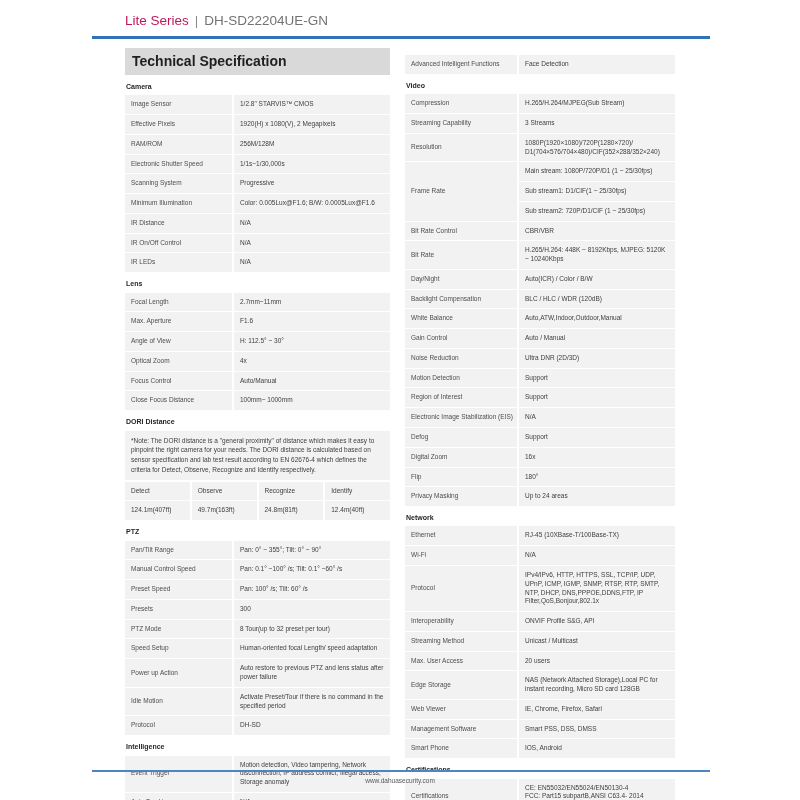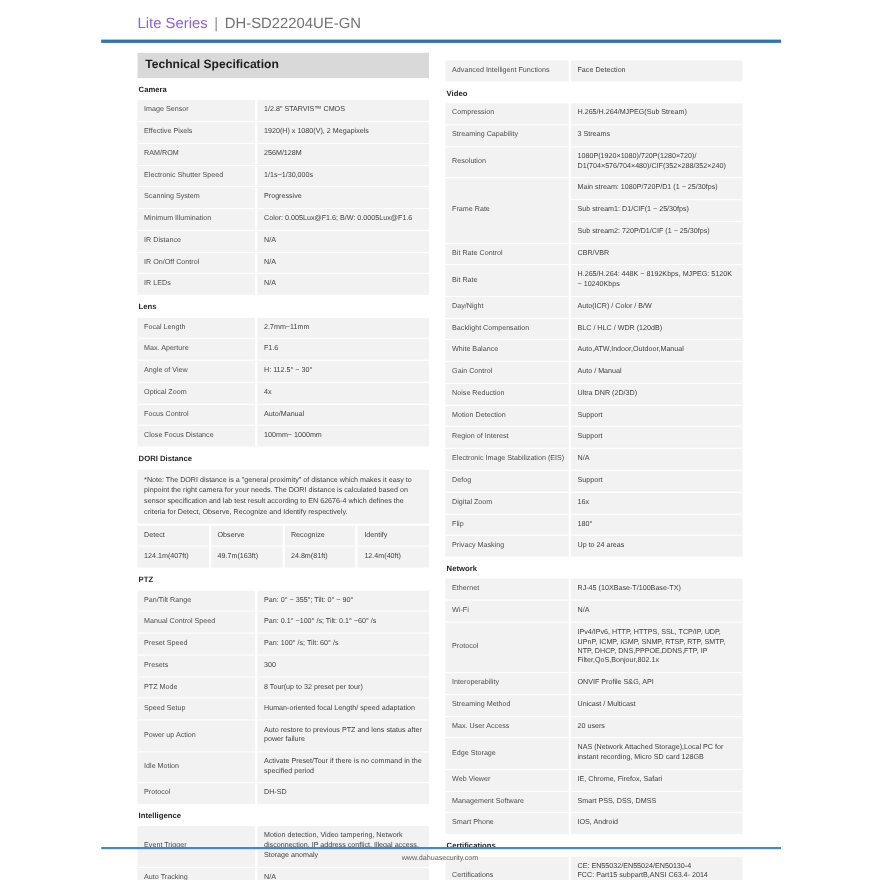--- a/index.html
+++ b/index.html
@@ -2,29 +2,29 @@
 <html><head>
 <meta charset="utf-8">
 <style>
   html,body{margin:0;padding:0;}
   body{
     width:800px;height:800px;background:#ffffff;position:relative;
     font-family:"Liberation Sans", sans-serif;color:#404040;
     -webkit-font-smoothing:antialiased;overflow:hidden;
   }
   .doc-header{position:absolute;left:125px;top:13px;font-size:13.5px;white-space:nowrap;}
-  .series{color:#8b5cf6;}
+  .series{color:#be185d;}
   .hdr-sep{color:#8c8c8c;margin:0 6px;}
   .model{color:#737373;}
   .header-rule{position:absolute;left:92px;top:36px;width:618px;height:2.5px;background:#2e74b5;}
   .col{position:absolute;width:265px;font-size:6.5px;line-height:1.35;}
   .col-left{left:125px;top:48px;}
   .col-right{left:405px;top:55px;width:270px;}
   .spec-title-bar{
-    background:#d9d9d9;color:#1f1f1f;font-weight:bold;font-size:11px;
+    background:#d9d9d9;color:#1f1f1f;font-weight:bold;font-size:14px;
     padding:4px 0 4px 7px;margin-bottom:4px;
   }
   .section-name{font-weight:bold;font-size:7px;color:#262626;margin:7px 0 4px 1px;}
   .row{display:flex;align-items:stretch;margin-bottom:1px;}
   .cell{background:#f2f2f2;color:#404040;white-space:pre-line;}
   .label-cell{
     width:107px;flex:none;margin-right:2px;color:#4d4d4d;
     padding:5px 4px 5px 6px;display:flex;align-items:center;box-sizing:border-box;
   }
   .col-right .label-cell{width:112px;}

